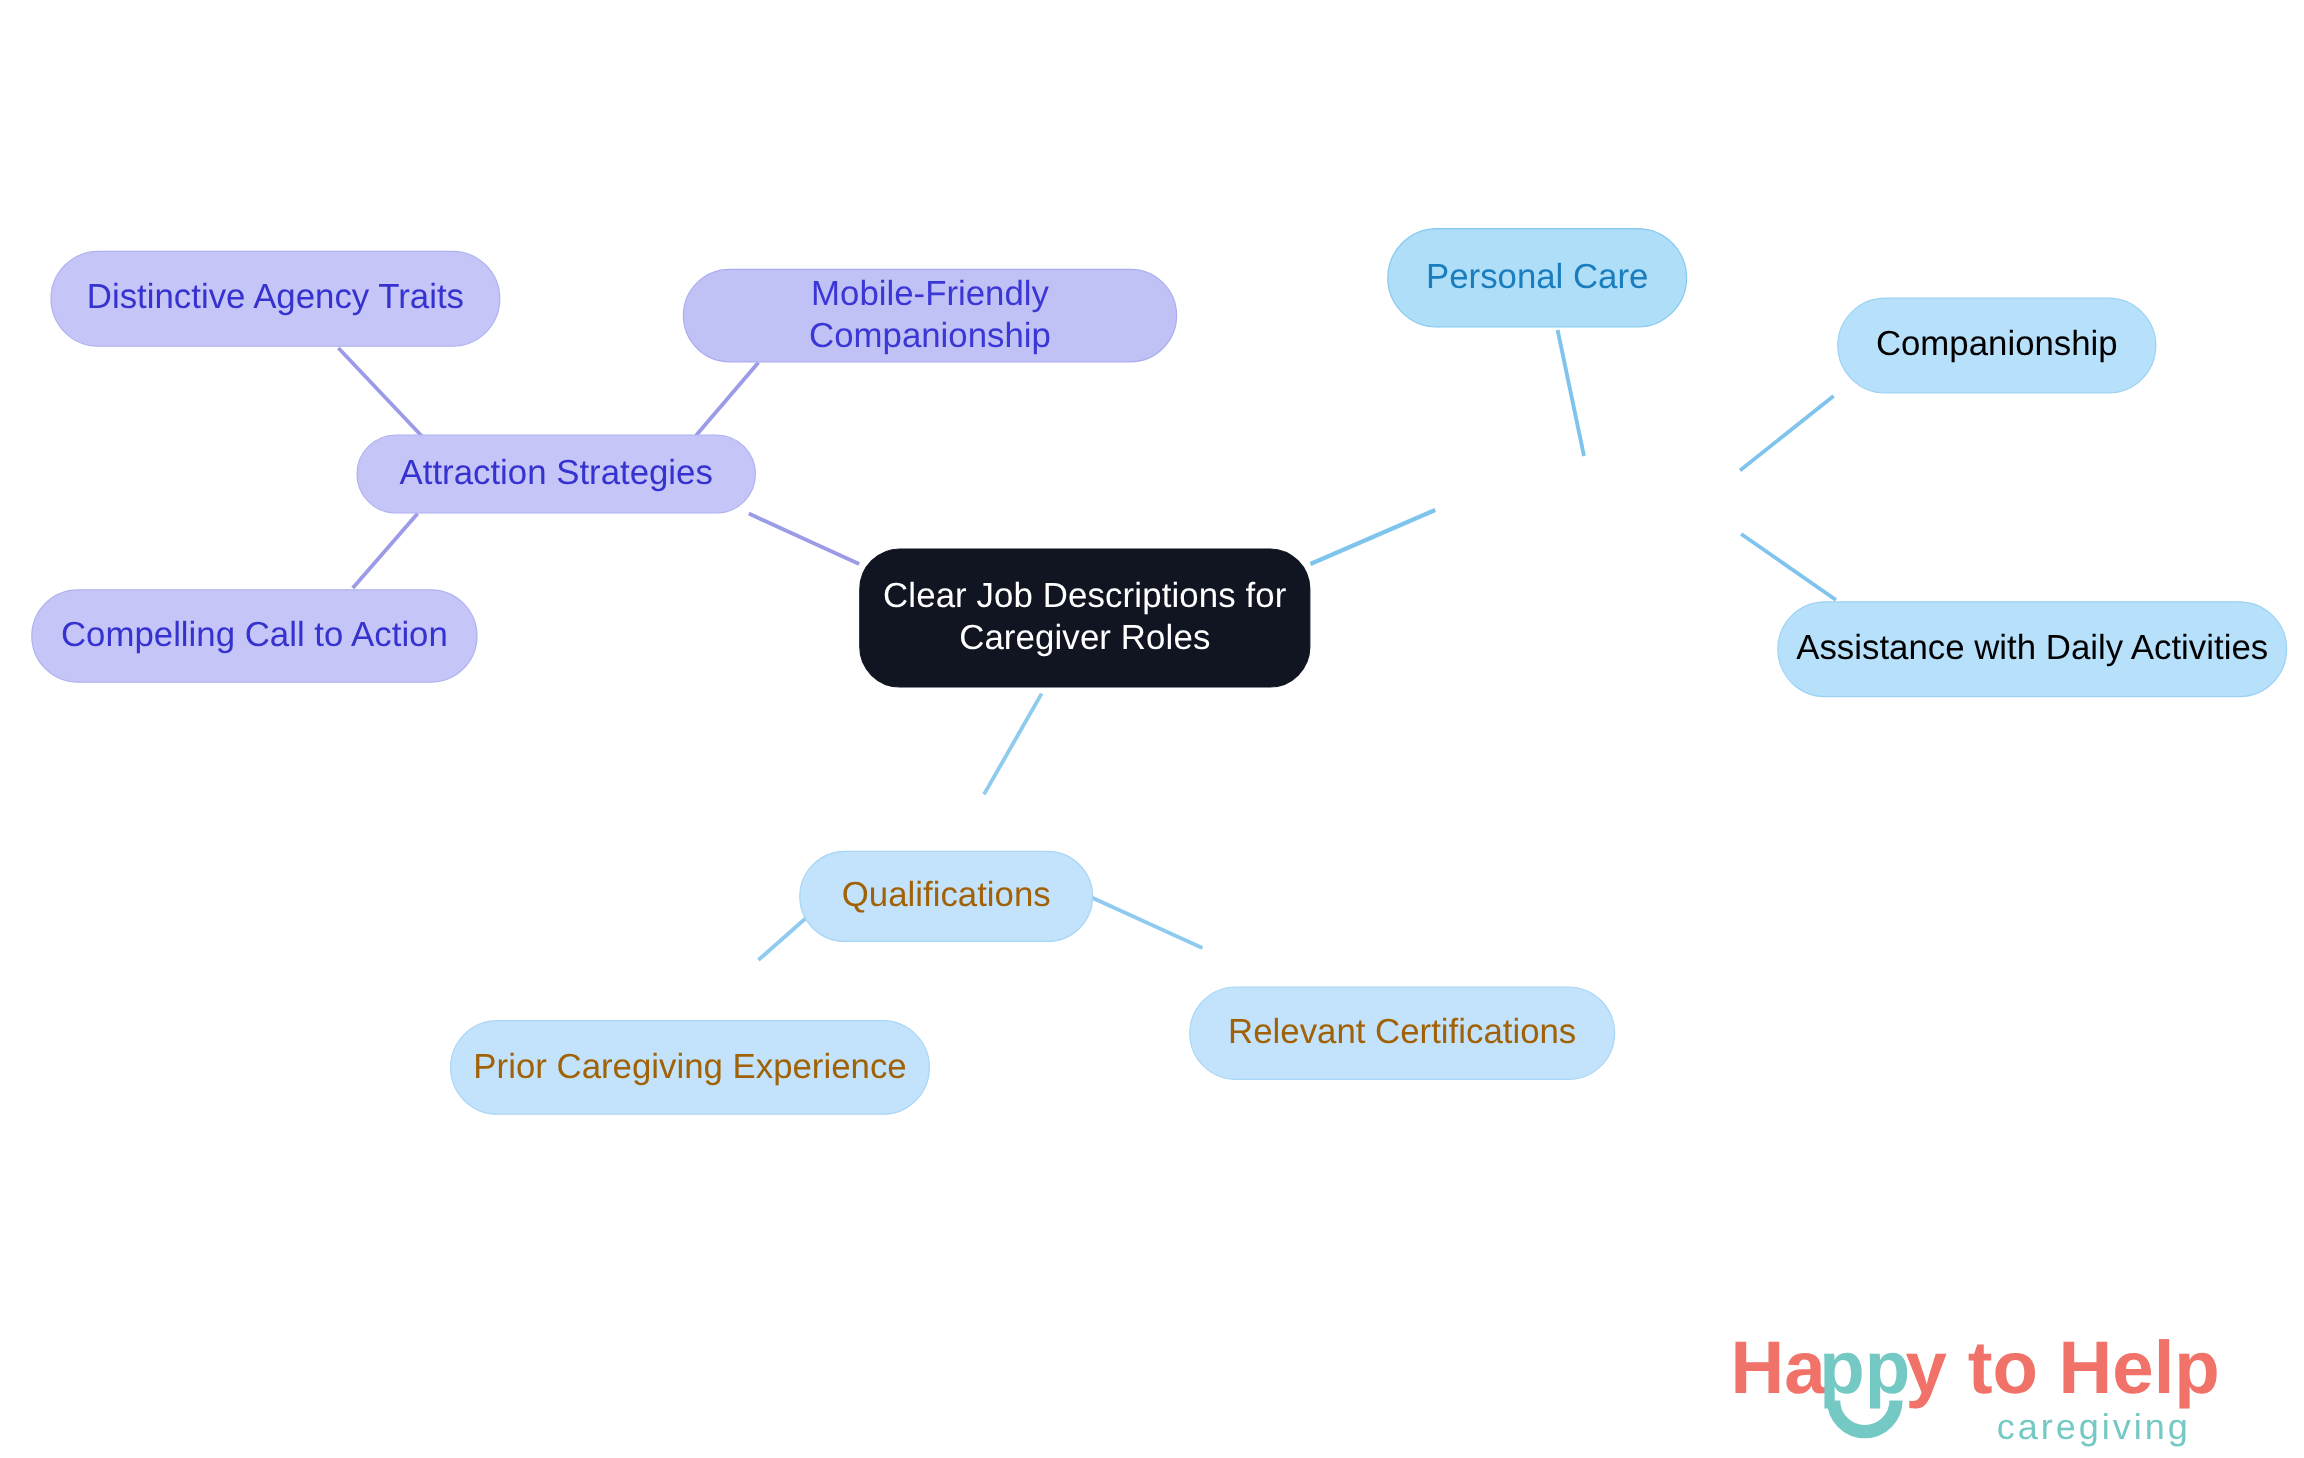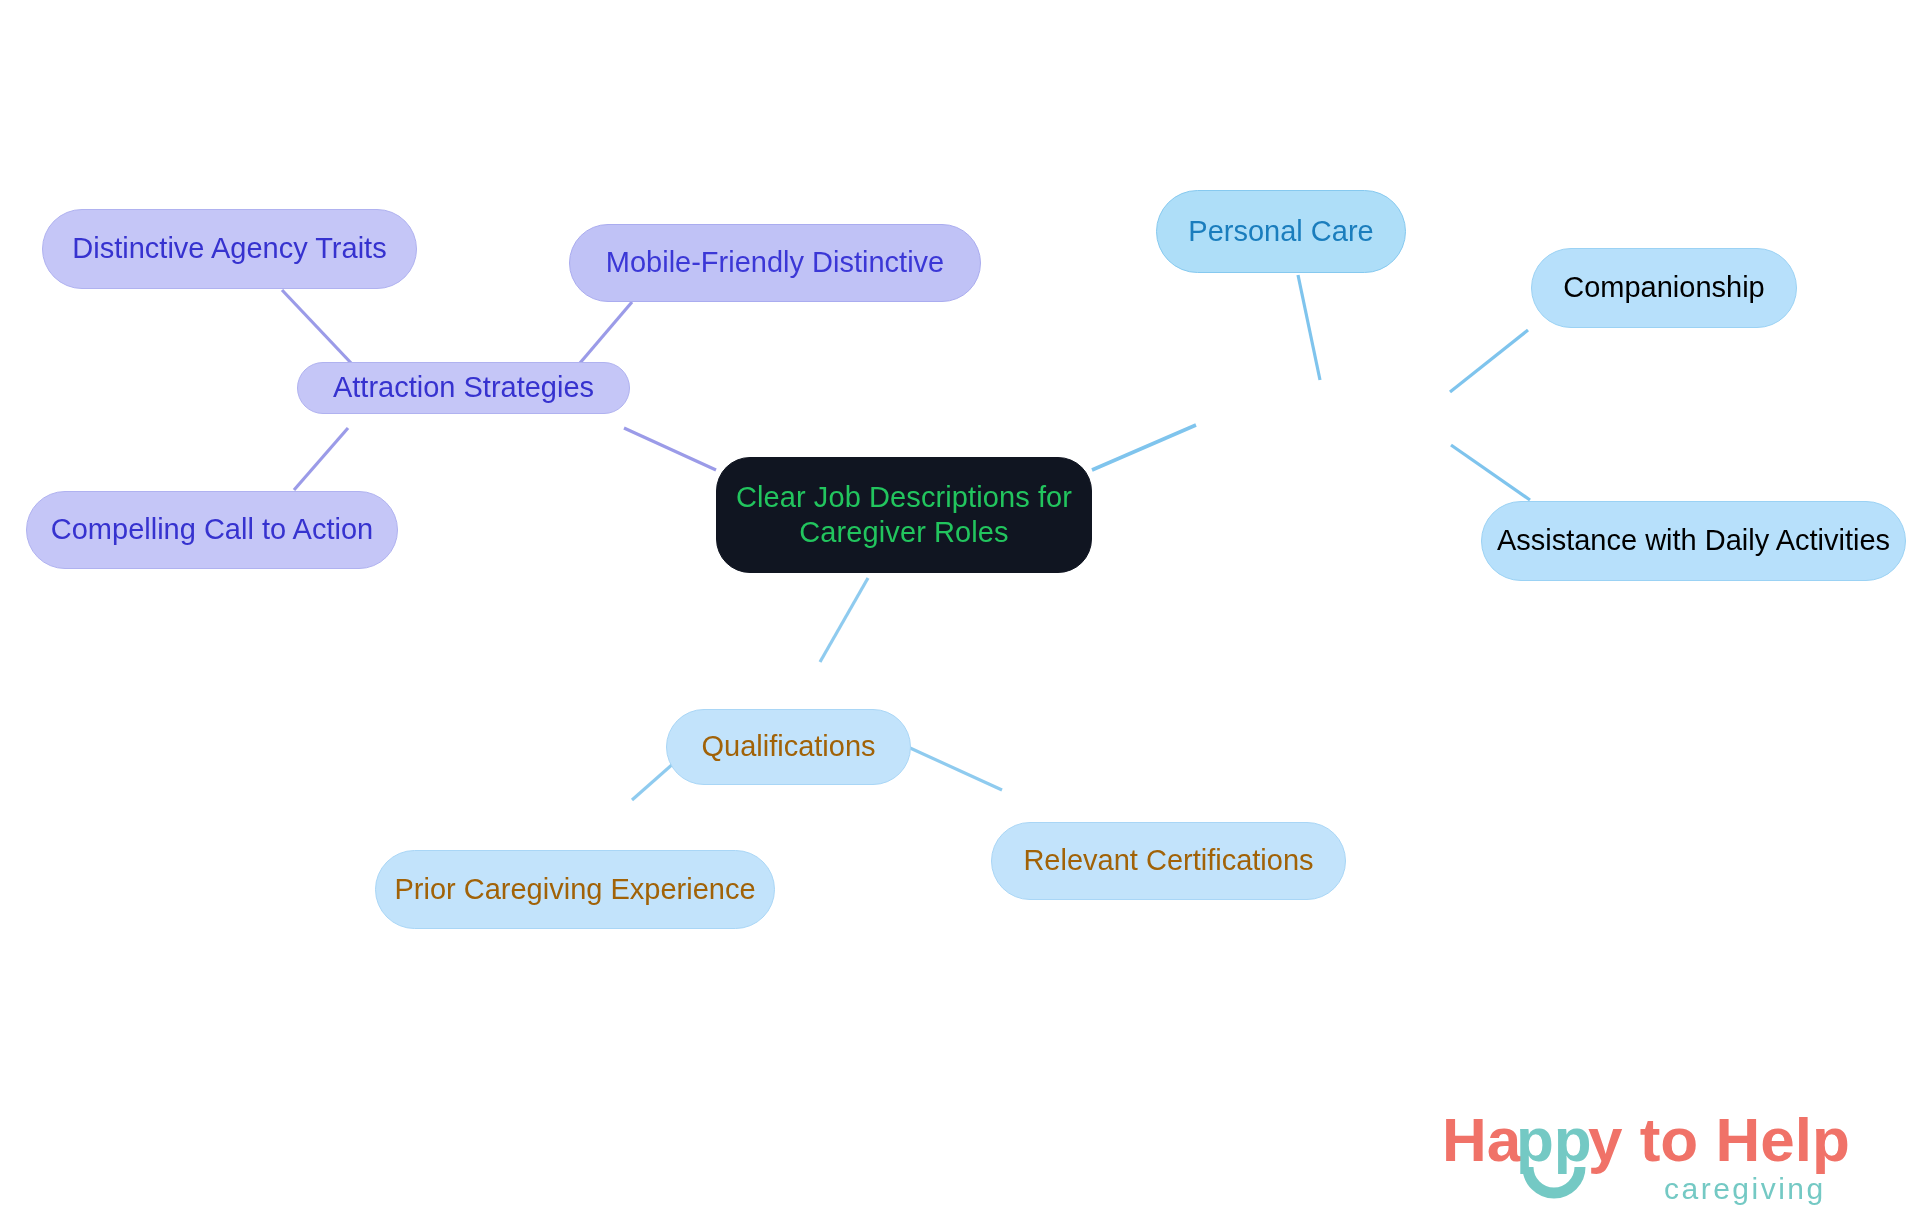--- a/index.html
+++ b/index.html
@@ -32,21 +32,21 @@
     justify-content: center;
     text-align: center;
     box-sizing: border-box;
     border-radius: 999px;
     line-height: 1.22;
     white-space: pre-line;
     padding: 0 14px;
   }
   .node.root {
     background: #101521;
-    color: #22c55e;
+    color: #ffffff;
     border: 1px solid #101521;
     border-radius: 34px;
     font-size: 29px;
     letter-spacing: 0.1px;
   }
   .node.purple {
     background: #c5c6f7;
     border: 1.6px solid #b0b2f0;
     color: #3632cf;
     font-size: 29px;
@@ -110,25 +110,25 @@
     <line x1="868" y1="578" x2="820" y2="662" stroke="#8fcbef" stroke-width="3.2"></line>
 
     <line x1="700" y1="740" x2="632" y2="800" stroke="#8fcbef" stroke-width="3.2"></line>
 
     <line x1="886" y1="737" x2="1002" y2="790" stroke="#8fcbef" stroke-width="3.2"></line>
   </svg>
 
   <div class="node root" style="left:716px; top:457px; width:376px; height:116px;">Clear Job Descriptions for
 Caregiver Roles</div>
 
-  <div class="node purple" style="left:297px; top:362px; width:333px; height:52px;">Attraction Strategies</div>
+  <div class="node purple" style="left:297px; top:362px; width:333px; height:66px;">Attraction Strategies</div>
 
   <div class="node purple" style="left:42px; top:209px; width:375px; height:80px;text-align:center;">Distinctive Agency Traits</div>
 
-  <div class="node purple-strong" style="left:569px; top:224px; width:412px; height:78px;">Mobile-Friendly Distinctive</div>
+  <div class="node purple-strong" style="left:569px; top:224px; width:412px; height:78px;">Mobile-Friendly Companionship</div>
 
   <div class="node purple" style="left:26px; top:491px; width:372px; height:78px;">Compelling Call to Action</div>
 
 
   <div class="node blue-strong" style="left:1156px; top:190px; width:250px; height:83px;">Personal Care</div>
 
   <div class="node blue-mid" style="left:1531px; top:248px; width:266px; height:80px;">Companionship</div>
 
   <div class="node blue-mid" style="left:1481px; top:501px; width:425px; height:80px;">Assistance with Daily Activities</div>
 

